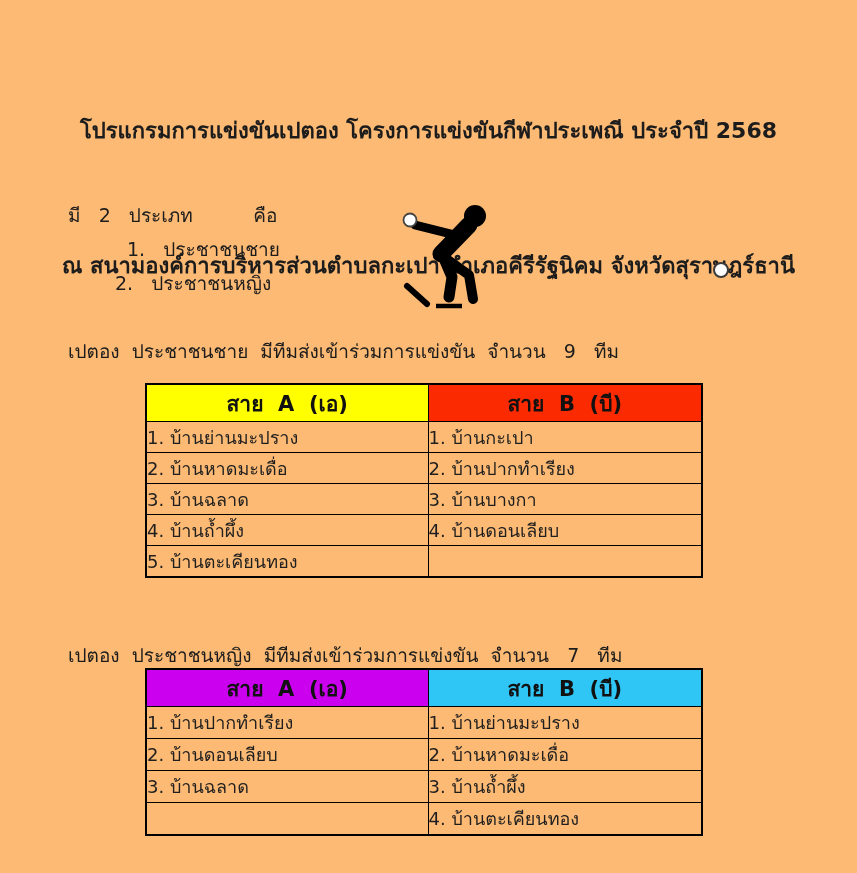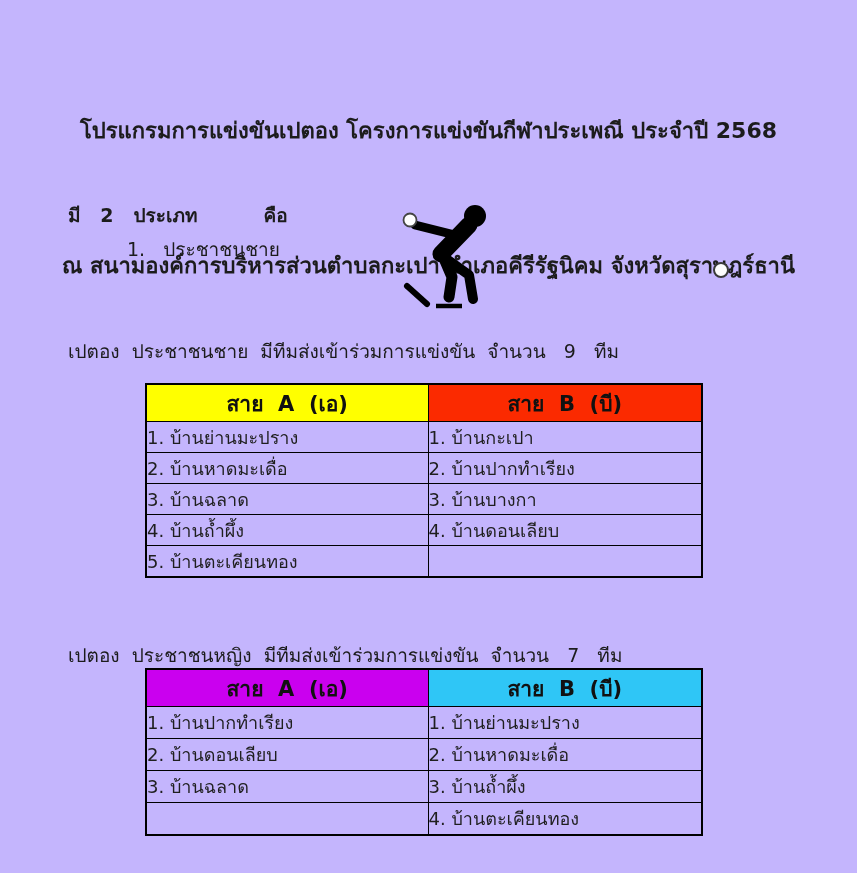--- a/index.html
+++ b/index.html
@@ -12,21 +12,21 @@
     overflow:hidden;
   }
   .title-block {
     position:absolute; top:18px; left:0; width:857px;
     text-align:center; font-weight:bold; font-size:22px; line-height:45px;
     white-space:pre-wrap;
   }
   .txt { white-space:pre-wrap; }
   .cat-intro {
     position:absolute; left:68px; top:200px;
-    font-size:19px; font-weight:700;
+    font-size:19px; font-weight:400;
   }
   .cat-item-1 { position:absolute; left:127px; top:234px; font-size:19px; }
   .cat-item-2 { position:absolute; left:115px; top:268px; font-size:19px; }
 
   .player-icon { position:absolute; left:402px; top:202px; width:100px; height:112px; }
   .jack-ball {
     position:absolute; left:713px; top:262px; width:16px; height:16px;
     border-radius:50%; background:#fdfdfd; border:2px solid #3a3a3a;
     box-sizing:border-box;
   }
@@ -50,30 +50,31 @@
   #men-table td   { height:30px; }
   #women-table td { height:31px;margin-top:28px; }
   .bracket td {
     font-size:18px; font-weight:normal; text-align:left;
     padding:0 4px 0 0; color:#1f1f1f; white-space:pre-wrap;
   }
 </style>
 </head>
 <body>
 
-<div class="page" style="background-color: #c4b5fd;">
+<div class="page" style="background-color: #fdba74;">
 
   <header class="title-block">
     <div class="txt">โปรแกรมการแข่งขันเปตอง โครงการแข่งขันกีฬาประเพณี ประจำปี 2568</div>
     <div class="txt">ณ สนามองค์การบริหารส่วนตำบลกะเปา อำเภอคีรีรัฐนิคม จังหวัดสุราษฎร์ธานี</div>
     <div class="txt">ระหว่าง วันที่  24 มีนาคม – 4  เมษายน 2568</div>
   </header>
 
   <div class="cat-intro txt">มี   2   ประเภท          คือ</div>
   <div class="cat-item-1 txt">1.   ประชาชนชาย</div>
+  <div class="cat-item-2 txt">2.   ประชาชนหญิง</div>
 
   <div class="player-icon">
     <svg viewBox="0 0 100 112" width="100" height="112" aria-hidden="true">
       <circle cx="73" cy="14" r="11" fill="#000"></circle>
       <path d="M67 23 L39 52" stroke="#000" stroke-width="17" stroke-linecap="round" fill="none"></path>
       <path d="M53 33 L13 23" stroke="#000" stroke-width="9" stroke-linecap="round" fill="none"></path>
       <circle cx="8" cy="18" r="6.5" fill="#fff" stroke="#444" stroke-width="1.8"></circle>
       <path d="M41 54 L50 75 L47 95" stroke="#000" stroke-width="11" stroke-linecap="round" stroke-linejoin="round" fill="none"></path>
       <path d="M43 56 L67 73 L71 97" stroke="#000" stroke-width="10" stroke-linecap="round" stroke-linejoin="round" fill="none"></path>
       <path d="M34 104 L60 104" stroke="#000" stroke-width="4.5" fill="none"></path>

